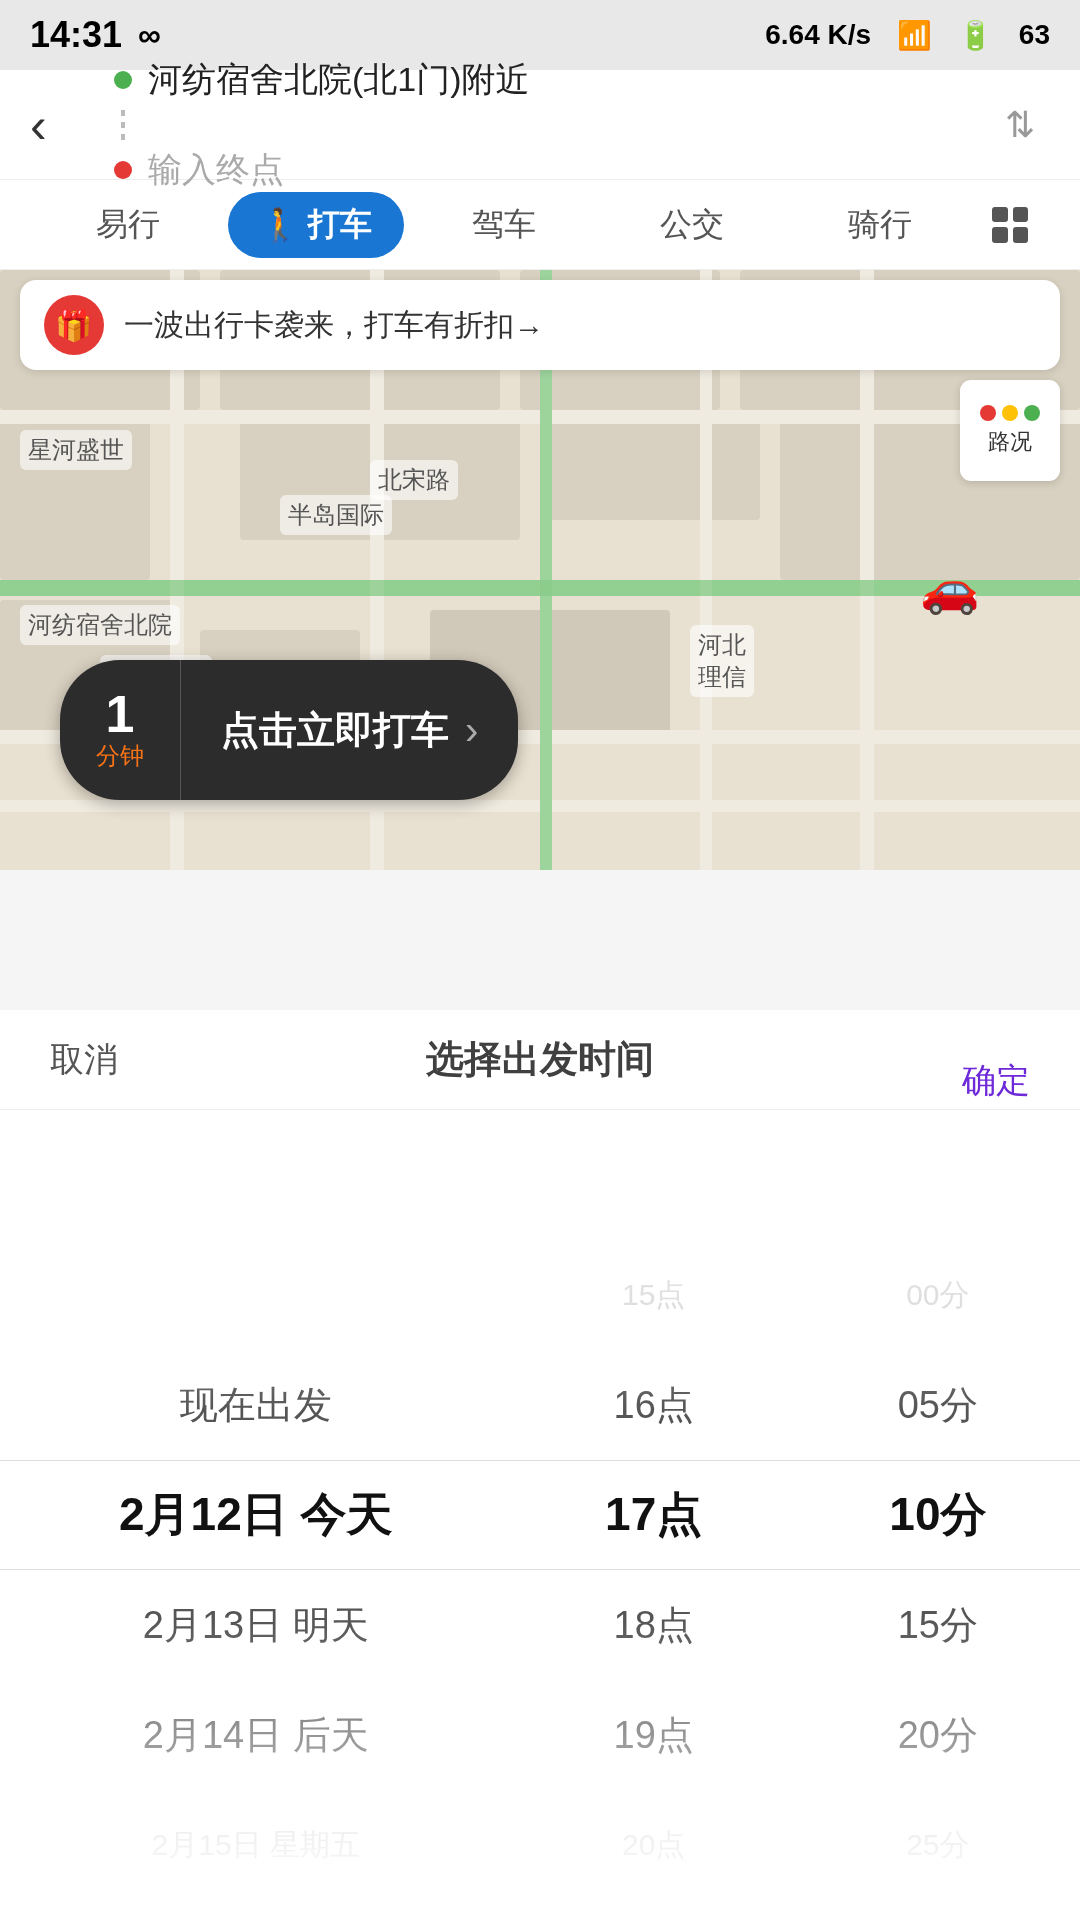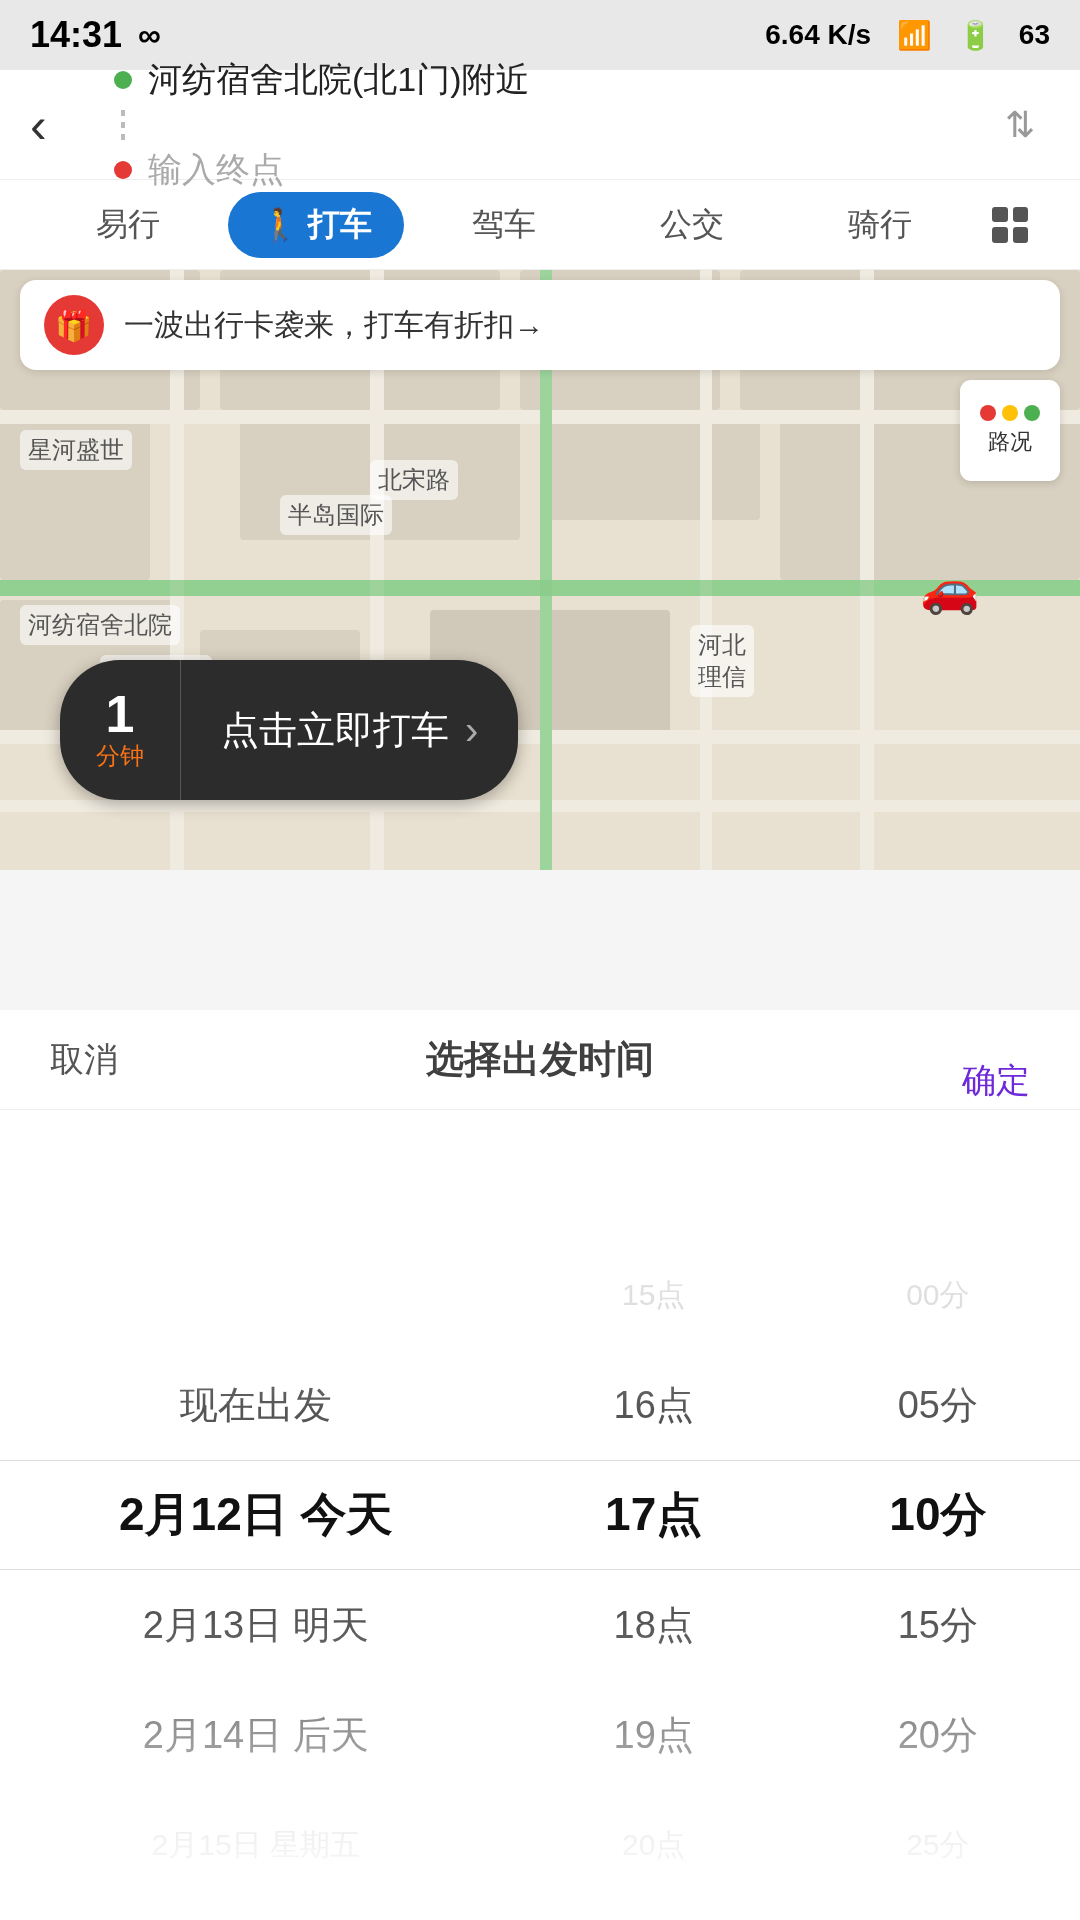--- a/index.html
+++ b/index.html
@@ -237,21 +237,21 @@
     }
     .taxi-action {
       padding: 28px 40px;
       display: flex;
       align-items: center;
       gap: 16px;
     }
     .taxi-action-text {
       font-size: 38px;
       color: white;
-      font-weight: 400;
+      font-weight: 700;
     }
     .taxi-arrow {
       font-size: 40px;
       color: #aaa;
     }
 
     
     .car-icon {
       position: absolute;
       right: 100px;

